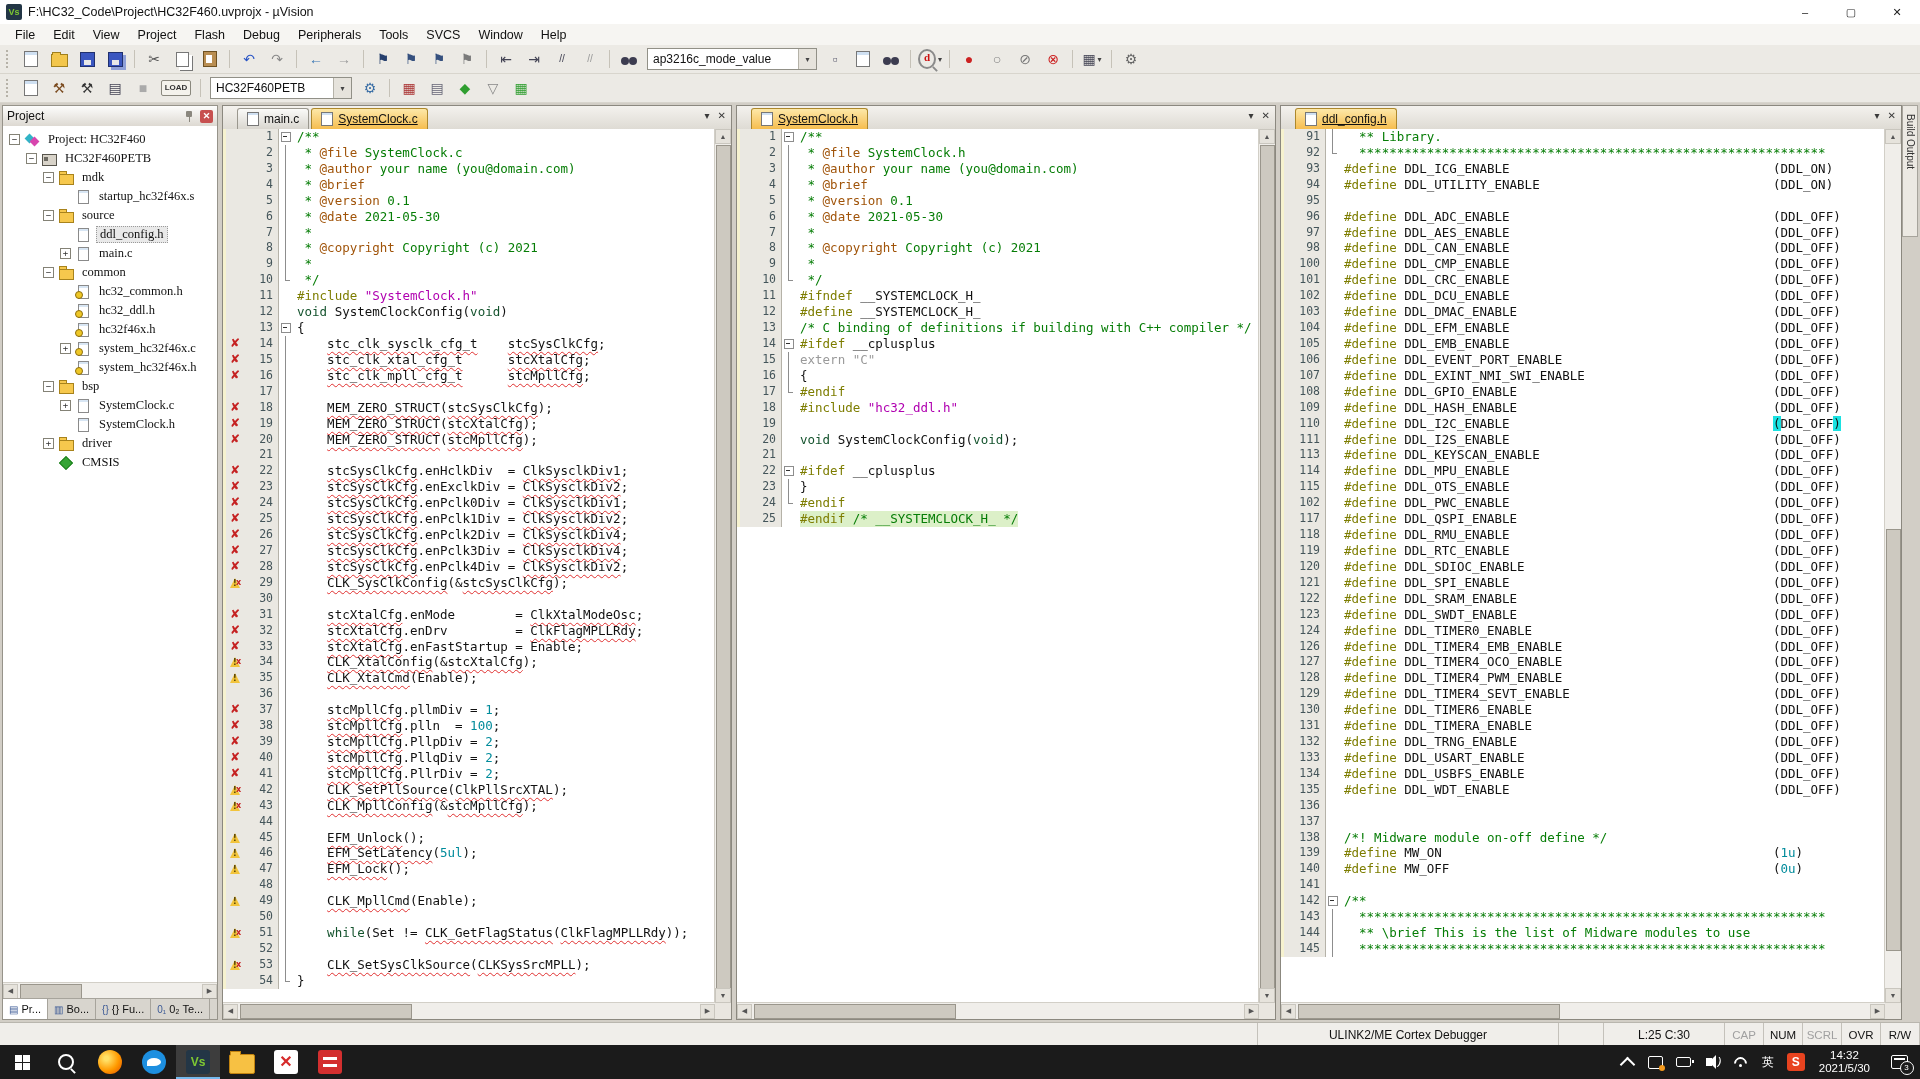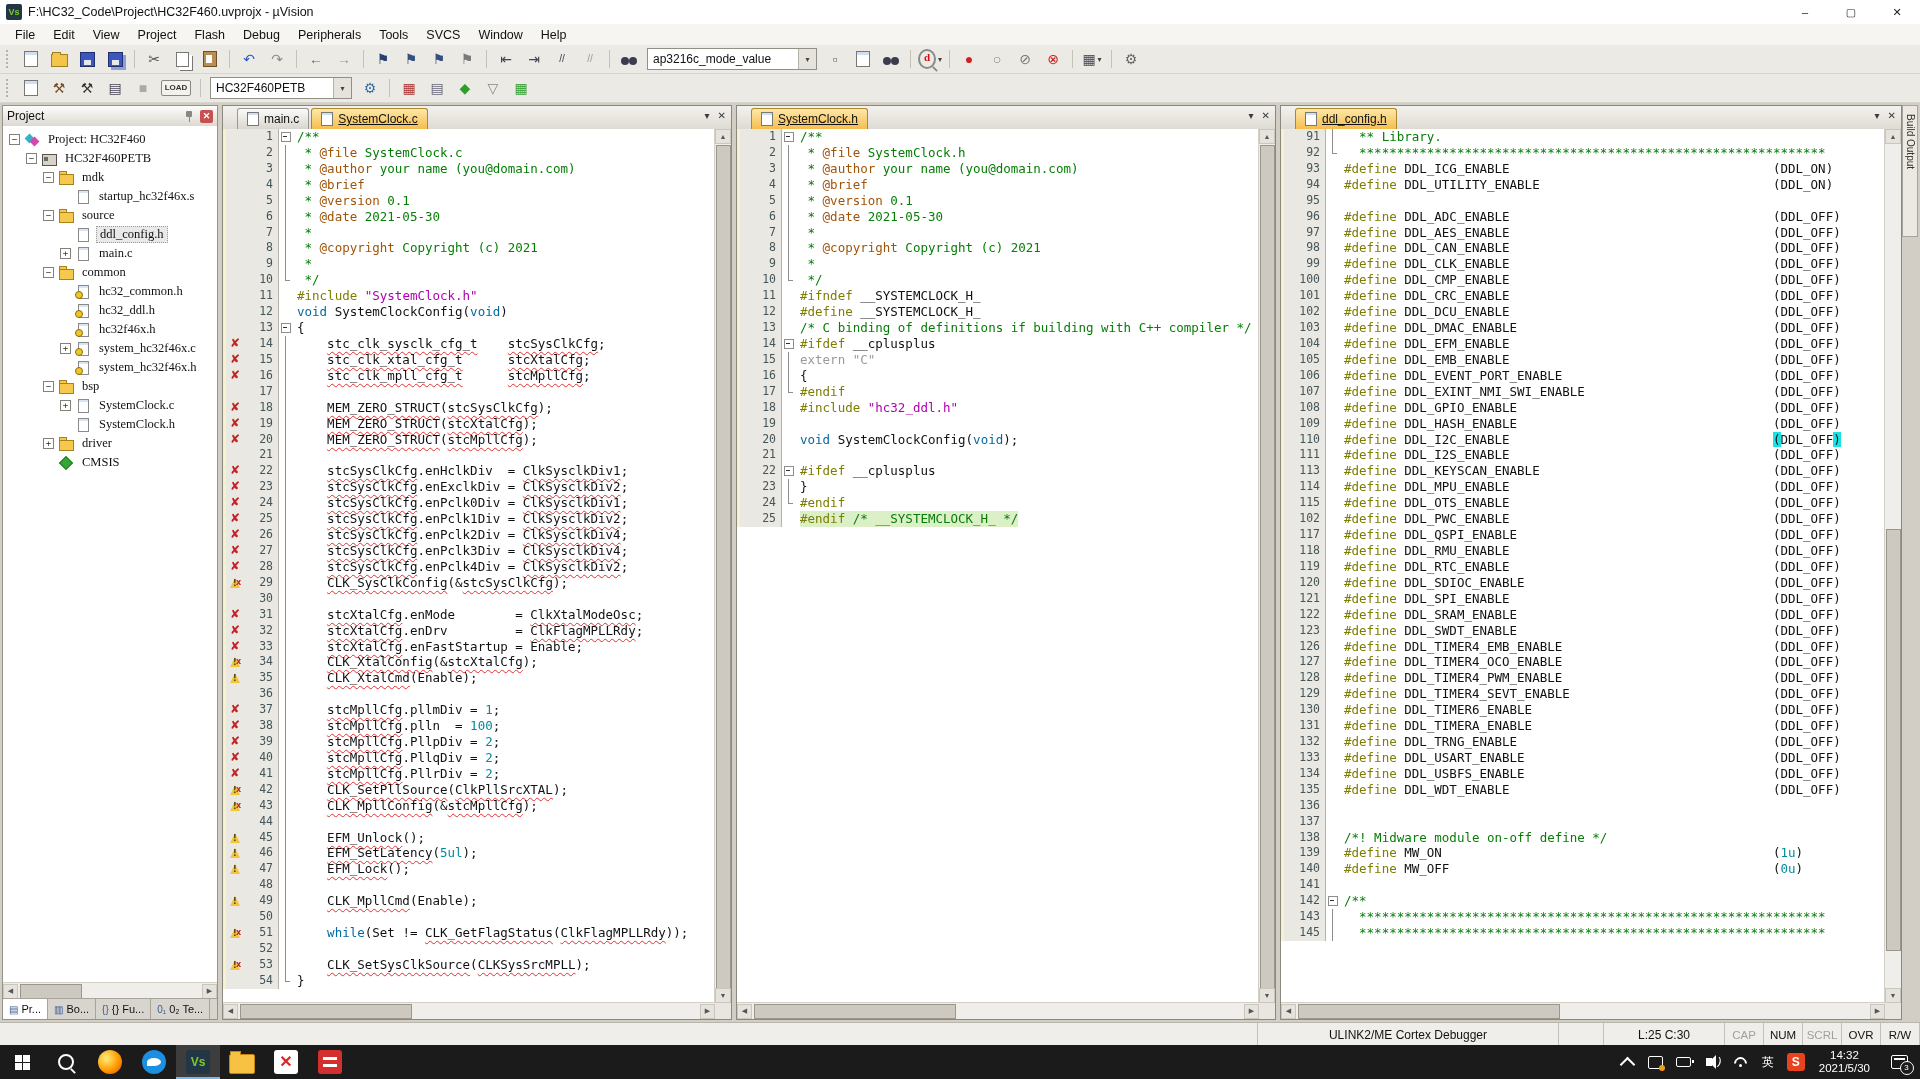--- a/index.html
+++ b/index.html
@@ -114,21 +114,21 @@
   .foldcol.fe::after{content:"";position:absolute;left:6px;top:8px;width:5px;height:1px;background:#8d8d8d;}
   .foldcol.fs::before{content:"";position:absolute;left:2px;top:3px;width:8px;height:8px;border:1px solid #8d8d8d;background:#fff;}
   .foldcol.fs::after{content:"";position:absolute;left:4px;top:7px;width:4px;height:1px;background:#303030;}
   .mkx{color:#c52222;font-weight:bold;font-size:12px;font-family:"DejaVu Sans",sans-serif;}
   .mkw{width:0;height:0;border-left:5.5px solid transparent;border-right:5.5px solid transparent;
        border-bottom:10px solid #f2c43c;position:relative;}
   .mkw::after{content:"!";position:absolute;left:-2px;top:0;font:bold 8px/11px "DejaVu Sans",sans-serif;color:#4c3a00;}
   .mkw .xs{position:absolute;left:1px;top:1px;color:#c52222;font:bold 8px/8px "DejaVu Sans",sans-serif;font-style:normal;}
   
   .cm{color:#067d06;} .dx{color:#a0540a;} .st{color:#b000b0;} .pp{color:#7d7d00;}
-  .kw{color:#0369a1;} .nu{color:#008b9b;} .gy{color:#9a9a9a;}
+  .kw{color:#14532d;} .nu{color:#008b9b;} .gy{color:#9a9a9a;}
   .sq{text-decoration:underline wavy #e03030 1px;text-underline-offset:3px;text-decoration-skip-ink:none;}
   .bh{background:#1ae2e2;}
   
   .sb-v{position:absolute;right:0;top:23px;bottom:16px;width:16px;background:#f0eeea;border-left:1px solid #d2cfc7;}
   .sb-h{position:absolute;left:0;right:16px;bottom:0;height:16px;background:#f0eeea;border-top:1px solid #d2cfc7;display:flex;align-items:center;}
   .corner{position:absolute;right:0;bottom:0;width:16px;height:16px;background:#e9e6e0;}
   .sa{width:15px;height:15px;flex:none;background:#e6e3dc;border:1px solid #c9c6be;color:#555;
       font-size:7px;display:flex;align-items:center;justify-content:center;box-sizing:border-box;}
   .sa-v{width:16px;height:15px;position:absolute;left:0;}
   .st-h{height:13px;background:#cdc9c0;border:1px solid #9a968c;margin-left:2px;}
@@ -636,21 +636,20 @@
         </div>
         <div class="editor">
           <div class="line"><span class="mkcol"></span><span class="numcol">91</span><span class="foldcol fm"></span><span class="codecol"><span class="ct"><span class="cm">  ** Library.</span></span></span></div>
           <div class="line"><span class="mkcol"></span><span class="numcol">92</span><span class="foldcol fe"></span><span class="codecol"><span class="ct"><span class="cm">  **************************************************************</span></span></span></div>
           <div class="line"><span class="mkcol"></span><span class="numcol">93</span><span class="foldcol"></span><span class="codecol"><span class="ct"><span class="pp">#define</span> DDL_ICG_ENABLE                                   (DDL_ON)</span></span></div>
           <div class="line"><span class="mkcol"></span><span class="numcol">94</span><span class="foldcol"></span><span class="codecol"><span class="ct"><span class="pp">#define</span> DDL_UTILITY_ENABLE                               (DDL_ON)</span></span></div>
           <div class="line"><span class="mkcol"></span><span class="numcol">95</span><span class="foldcol"></span><span class="codecol"><span class="ct"></span></span></div>
           <div class="line"><span class="mkcol"></span><span class="numcol">96</span><span class="foldcol"></span><span class="codecol"><span class="ct"><span class="pp">#define</span> DDL_ADC_ENABLE                                   (DDL_OFF)</span></span></div>
           <div class="line"><span class="mkcol"></span><span class="numcol">97</span><span class="foldcol"></span><span class="codecol"><span class="ct"><span class="pp">#define</span> DDL_AES_ENABLE                                   (DDL_OFF)</span></span></div>
           <div class="line"><span class="mkcol"></span><span class="numcol">98</span><span class="foldcol"></span><span class="codecol"><span class="ct"><span class="pp">#define</span> DDL_CAN_ENABLE                                   (DDL_OFF)</span></span></div>
-          <div class="line"><span class="mkcol"></span><span class="numcol">99</span><span class="foldcol"></span><span class="codecol"><span class="ct"><span class="pp">#define</span> DDL_CLK_ENABLE                                   (DDL_OFF)</span></span></div>
           <div class="line"><span class="mkcol"></span><span class="numcol">100</span><span class="foldcol"></span><span class="codecol"><span class="ct"><span class="pp">#define</span> DDL_CMP_ENABLE                                   (DDL_OFF)</span></span></div>
           <div class="line"><span class="mkcol"></span><span class="numcol">101</span><span class="foldcol"></span><span class="codecol"><span class="ct"><span class="pp">#define</span> DDL_CRC_ENABLE                                   (DDL_OFF)</span></span></div>
           <div class="line"><span class="mkcol"></span><span class="numcol">102</span><span class="foldcol"></span><span class="codecol"><span class="ct"><span class="pp">#define</span> DDL_DCU_ENABLE                                   (DDL_OFF)</span></span></div>
           <div class="line"><span class="mkcol"></span><span class="numcol">103</span><span class="foldcol"></span><span class="codecol"><span class="ct"><span class="pp">#define</span> DDL_DMAC_ENABLE                                  (DDL_OFF)</span></span></div>
           <div class="line"><span class="mkcol"></span><span class="numcol">104</span><span class="foldcol"></span><span class="codecol"><span class="ct"><span class="pp">#define</span> DDL_EFM_ENABLE                                   (DDL_OFF)</span></span></div>
           <div class="line"><span class="mkcol"></span><span class="numcol">105</span><span class="foldcol"></span><span class="codecol"><span class="ct"><span class="pp">#define</span> DDL_EMB_ENABLE                                   (DDL_OFF)</span></span></div>
           <div class="line"><span class="mkcol"></span><span class="numcol">106</span><span class="foldcol"></span><span class="codecol"><span class="ct"><span class="pp">#define</span> DDL_EVENT_PORT_ENABLE                            (DDL_OFF)</span></span></div>
           <div class="line"><span class="mkcol"></span><span class="numcol">107</span><span class="foldcol"></span><span class="codecol"><span class="ct"><span class="pp">#define</span> DDL_EXINT_NMI_SWI_ENABLE                         (DDL_OFF)</span></span></div>
           <div class="line"><span class="mkcol"></span><span class="numcol">108</span><span class="foldcol"></span><span class="codecol"><span class="ct"><span class="pp">#define</span> DDL_GPIO_ENABLE                                  (DDL_OFF)</span></span></div>
           <div class="line"><span class="mkcol"></span><span class="numcol">109</span><span class="foldcol"></span><span class="codecol"><span class="ct"><span class="pp">#define</span> DDL_HASH_ENABLE                                  (DDL_OFF)</span></span></div>
@@ -660,38 +659,40 @@
           <div class="line"><span class="mkcol"></span><span class="numcol">114</span><span class="foldcol"></span><span class="codecol"><span class="ct"><span class="pp">#define</span> DDL_MPU_ENABLE                                   (DDL_OFF)</span></span></div>
           <div class="line"><span class="mkcol"></span><span class="numcol">115</span><span class="foldcol"></span><span class="codecol"><span class="ct"><span class="pp">#define</span> DDL_OTS_ENABLE                                   (DDL_OFF)</span></span></div>
           <div class="line"><span class="mkcol"></span><span class="numcol">102</span><span class="foldcol"></span><span class="codecol"><span class="ct"><span class="pp">#define</span> DDL_PWC_ENABLE                                   (DDL_OFF)</span></span></div>
           <div class="line"><span class="mkcol"></span><span class="numcol">117</span><span class="foldcol"></span><span class="codecol"><span class="ct"><span class="pp">#define</span> DDL_QSPI_ENABLE                                  (DDL_OFF)</span></span></div>
           <div class="line"><span class="mkcol"></span><span class="numcol">118</span><span class="foldcol"></span><span class="codecol"><span class="ct"><span class="pp">#define</span> DDL_RMU_ENABLE                                   (DDL_OFF)</span></span></div>
           <div class="line"><span class="mkcol"></span><span class="numcol">119</span><span class="foldcol"></span><span class="codecol"><span class="ct"><span class="pp">#define</span> DDL_RTC_ENABLE                                   (DDL_OFF)</span></span></div>
           <div class="line"><span class="mkcol"></span><span class="numcol">120</span><span class="foldcol"></span><span class="codecol"><span class="ct"><span class="pp">#define</span> DDL_SDIOC_ENABLE                                 (DDL_OFF)</span></span></div>
           <div class="line"><span class="mkcol"></span><span class="numcol">121</span><span class="foldcol"></span><span class="codecol"><span class="ct"><span class="pp">#define</span> DDL_SPI_ENABLE                                   (DDL_OFF)</span></span></div>
           <div class="line"><span class="mkcol"></span><span class="numcol">122</span><span class="foldcol"></span><span class="codecol"><span class="ct"><span class="pp">#define</span> DDL_SRAM_ENABLE                                  (DDL_OFF)</span></span></div>
           <div class="line"><span class="mkcol"></span><span class="numcol">123</span><span class="foldcol"></span><span class="codecol"><span class="ct"><span class="pp">#define</span> DDL_SWDT_ENABLE                                  (DDL_OFF)</span></span></div>
+          <div class="line"><span class="mkcol"></span><span class="numcol">124</span><span class="foldcol"></span><span class="codecol"><span class="ct"><span class="pp">#define</span> DDL_TIMER0_ENABLE                                (DDL_OFF)</span></span></div>
           <div class="line"><span class="mkcol"></span><span class="numcol">126</span><span class="foldcol"></span><span class="codecol"><span class="ct"><span class="pp">#define</span> DDL_TIMER4_EMB_ENABLE                            (DDL_OFF)</span></span></div>
           <div class="line"><span class="mkcol"></span><span class="numcol">127</span><span class="foldcol"></span><span class="codecol"><span class="ct"><span class="pp">#define</span> DDL_TIMER4_OCO_ENABLE                            (DDL_OFF)</span></span></div>
           <div class="line"><span class="mkcol"></span><span class="numcol">128</span><span class="foldcol"></span><span class="codecol"><span class="ct"><span class="pp">#define</span> DDL_TIMER4_PWM_ENABLE                            (DDL_OFF)</span></span></div>
           <div class="line"><span class="mkcol"></span><span class="numcol">129</span><span class="foldcol"></span><span class="codecol"><span class="ct"><span class="pp">#define</span> DDL_TIMER4_SEVT_ENABLE                           (DDL_OFF)</span></span></div>
           <div class="line"><span class="mkcol"></span><span class="numcol">130</span><span class="foldcol"></span><span class="codecol"><span class="ct"><span class="pp">#define</span> DDL_TIMER6_ENABLE                                (DDL_OFF)</span></span></div>
           <div class="line"><span class="mkcol"></span><span class="numcol">131</span><span class="foldcol"></span><span class="codecol"><span class="ct"><span class="pp">#define</span> DDL_TIMERA_ENABLE                                (DDL_OFF)</span></span></div>
           <div class="line"><span class="mkcol"></span><span class="numcol">132</span><span class="foldcol"></span><span class="codecol"><span class="ct"><span class="pp">#define</span> DDL_TRNG_ENABLE                                  (DDL_OFF)</span></span></div>
           <div class="line"><span class="mkcol"></span><span class="numcol">133</span><span class="foldcol"></span><span class="codecol"><span class="ct"><span class="pp">#define</span> DDL_USART_ENABLE                                 (DDL_OFF)</span></span></div>
           <div class="line"><span class="mkcol"></span><span class="numcol">134</span><span class="foldcol"></span><span class="codecol"><span class="ct"><span class="pp">#define</span> DDL_USBFS_ENABLE                                 (DDL_OFF)</span></span></div>
           <div class="line"><span class="mkcol"></span><span class="numcol">135</span><span class="foldcol"></span><span class="codecol"><span class="ct"><span class="pp">#define</span> DDL_WDT_ENABLE                                   (DDL_OFF)</span></span></div>
           <div class="line"><span class="mkcol"></span><span class="numcol">136</span><span class="foldcol"></span><span class="codecol"><span class="ct"></span></span></div>
           <div class="line"><span class="mkcol"></span><span class="numcol">137</span><span class="foldcol"></span><span class="codecol"><span class="ct"></span></span></div>
           <div class="line"><span class="mkcol"></span><span class="numcol">138</span><span class="foldcol"></span><span class="codecol"><span class="ct"><span class="cm">/*! Midware module on-off define */</span></span></span></div>
           <div class="line"><span class="mkcol"></span><span class="numcol">139</span><span class="foldcol"></span><span class="codecol"><span class="ct"><span class="pp">#define</span> MW_ON                                            (<span class="nu">1u</span>)</span></span></div>
           <div class="line"><span class="mkcol"></span><span class="numcol">140</span><span class="foldcol"></span><span class="codecol"><span class="ct"><span class="pp">#define</span> MW_OFF                                           (<span class="nu">0u</span>)</span></span></div>
           <div class="line"><span class="mkcol"></span><span class="numcol">141</span><span class="foldcol"></span><span class="codecol"><span class="ct"></span></span></div>
           <div class="line"><span class="mkcol"></span><span class="numcol">142</span><span class="foldcol fs"></span><span class="codecol"><span class="ct"><span class="cm">/**</span></span></span></div>
           <div class="line"><span class="mkcol"></span><span class="numcol">143</span><span class="foldcol fm"></span><span class="codecol"><span class="ct"><span class="cm">  **************************************************************</span></span></span></div>
+          <div class="line"><span class="mkcol"></span><span class="numcol">144</span><span class="foldcol fm"></span><span class="codecol"><span class="ct"><span class="cm">  ** \brief This is the list of Midware modules to use</span></span></span></div>
           <div class="line"><span class="mkcol"></span><span class="numcol">145</span><span class="foldcol fm"></span><span class="codecol"><span class="ct"><span class="cm">  **************************************************************</span></span></span></div>
         </div>
         <div class="sb-v">
           <span class="sa sa-v" style="top:0">▲</span>
           <span class="st-v" style="top:400px;height:420px"></span>
           <span class="sa sa-v" style="bottom:0">▼</span>
         </div>
         <div class="sb-h">
           <span class="sa">◀</span>
           <span class="st-h" style="width:260px"></span>

